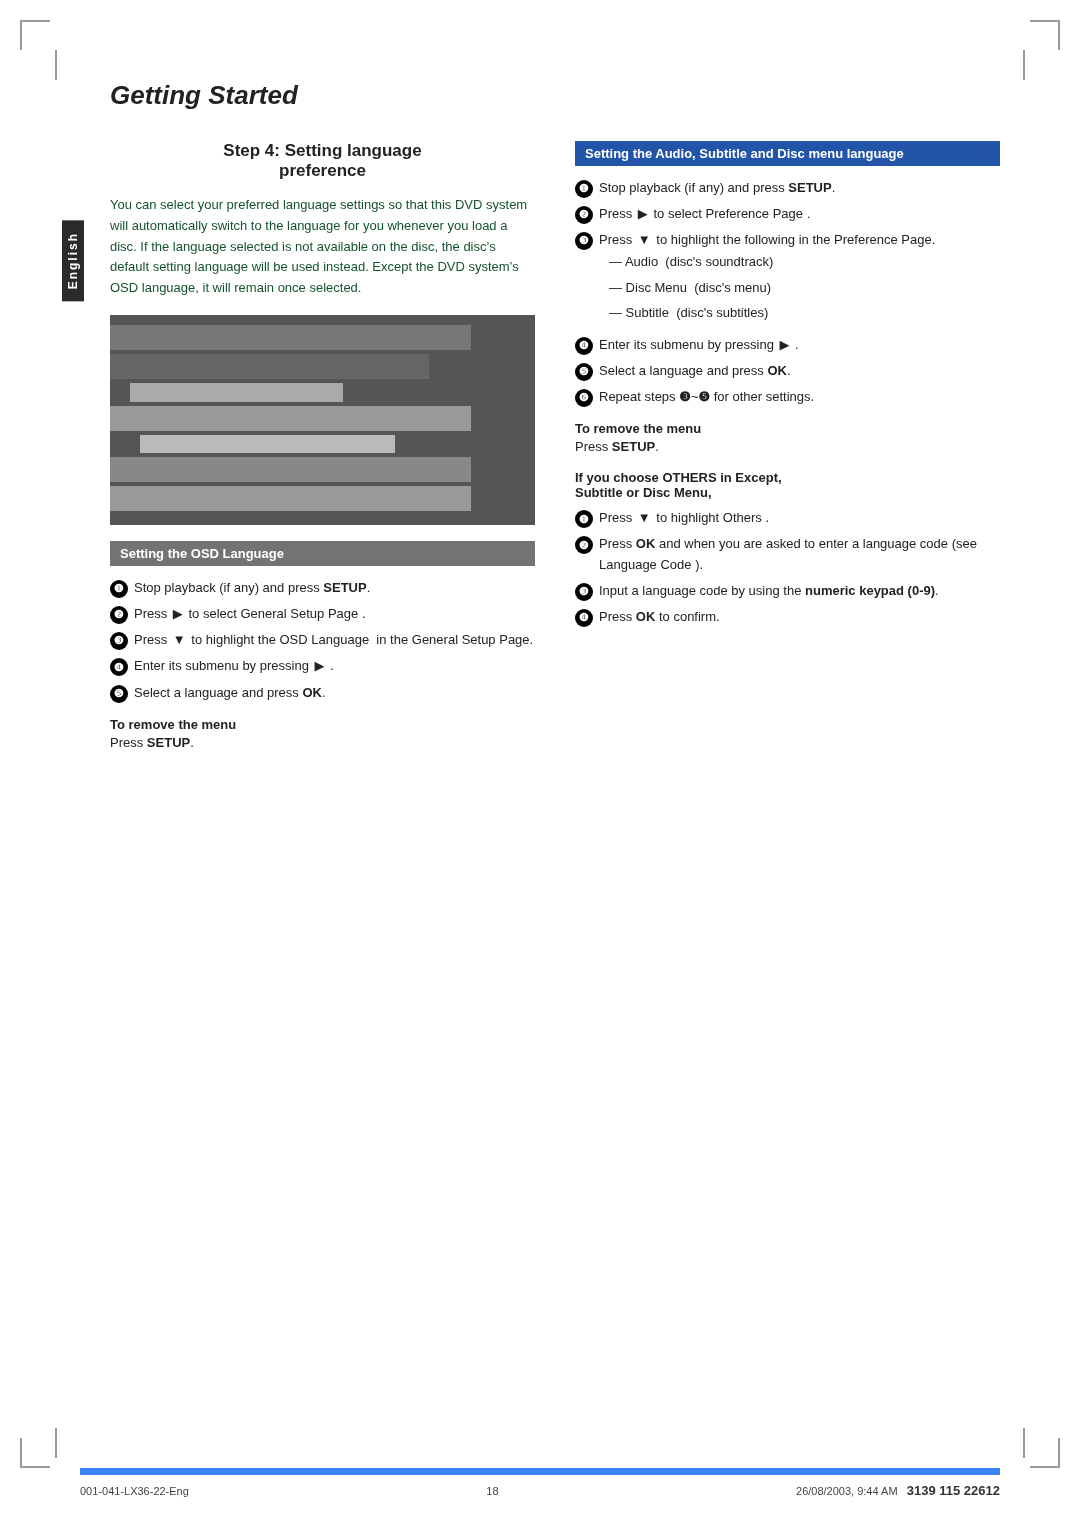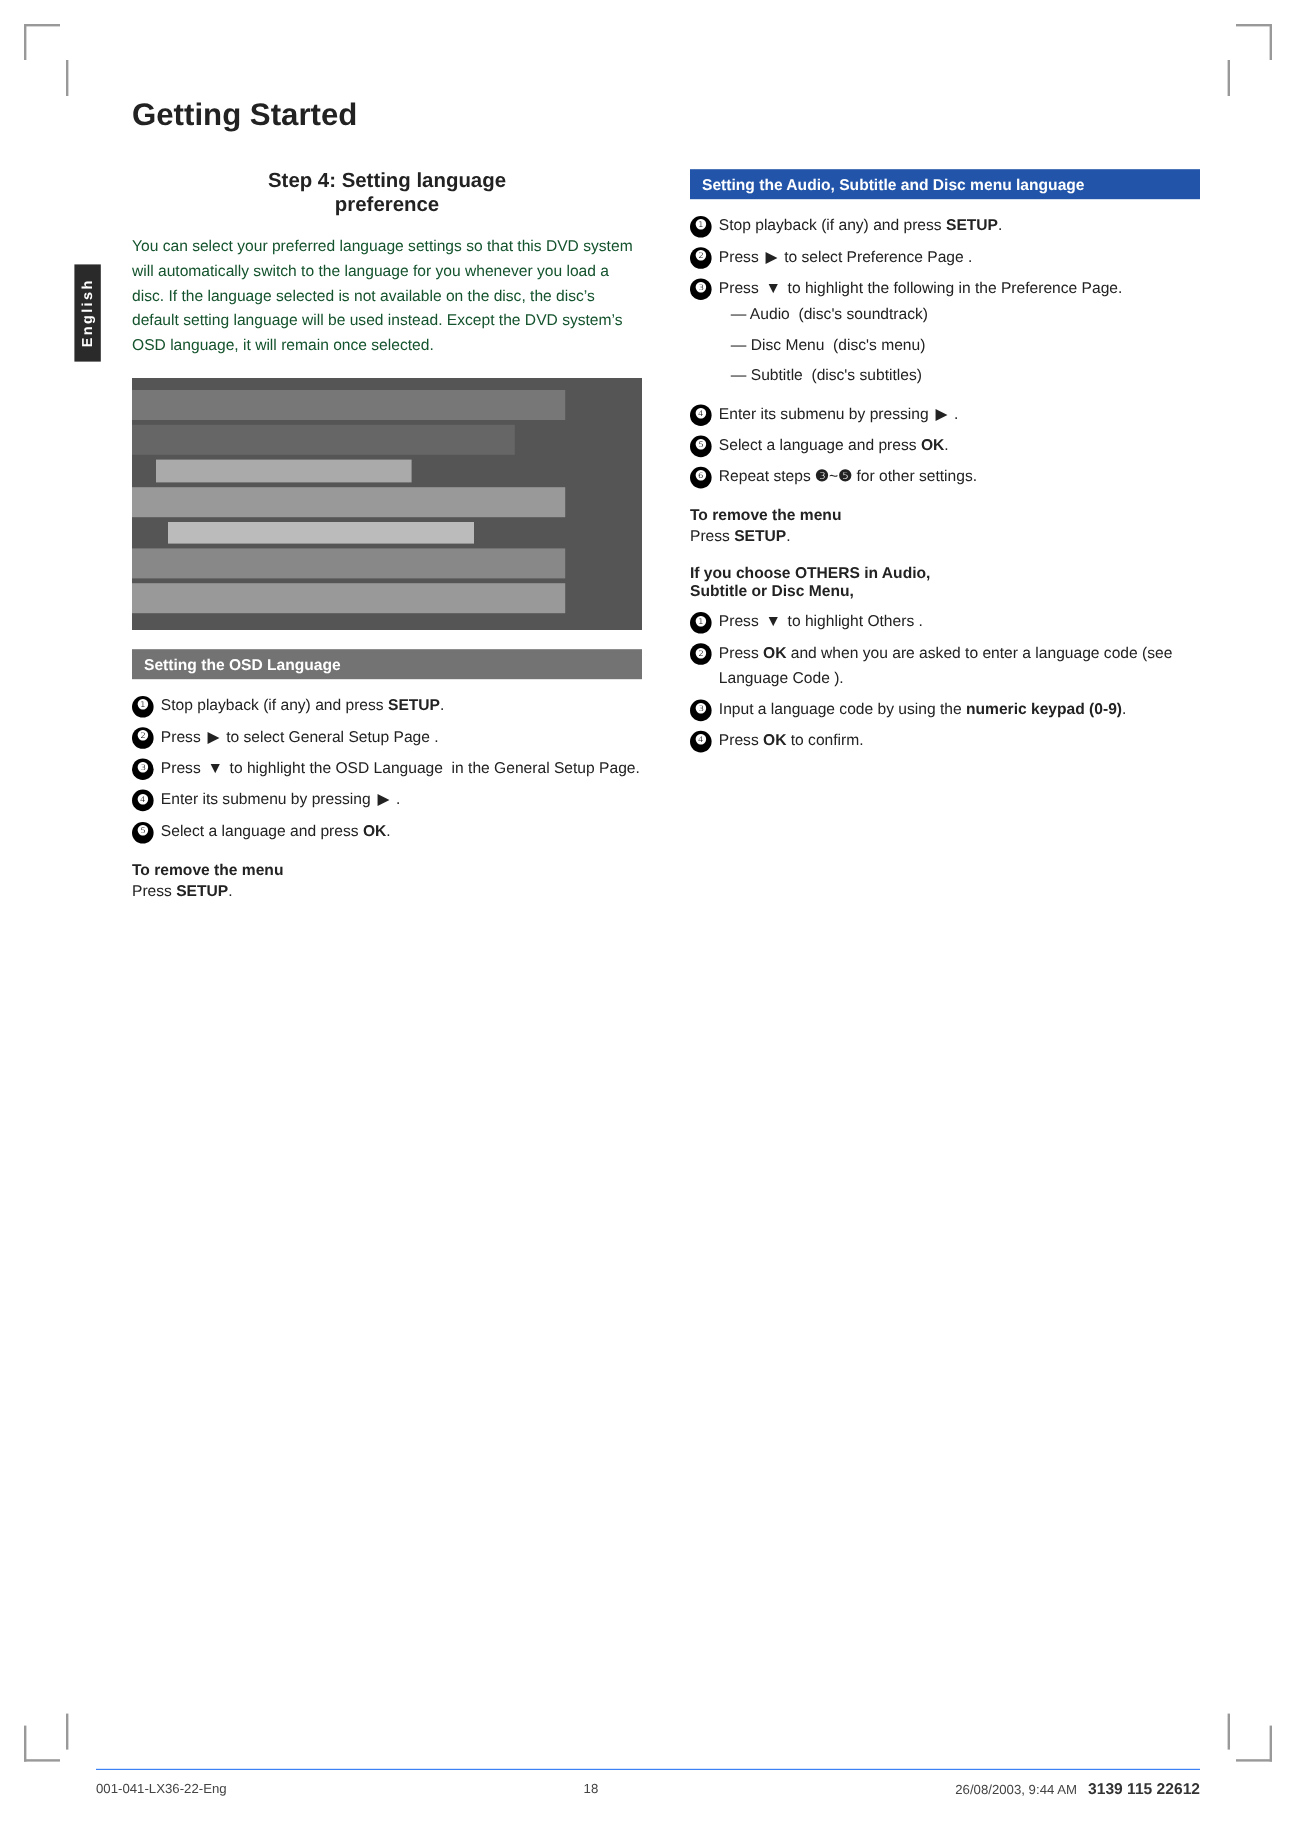--- a/index.html
+++ b/index.html
@@ -89,20 +89,21 @@
     .content-area {
       margin-left: 30px;
       margin-top: 20px;
     }
 
     
     .page-title {
       font-size: 26px;
       font-weight: bold;
       margin-bottom: 30px;
+      font-style: italic;
     }
 
     
     .two-col {
       display: flex;
       gap: 40px;
     }
 
     .col-left {
       flex: 1;
@@ -255,21 +256,21 @@
     .page-footer {
       position: absolute;
       bottom: 30px;
       left: 80px;
       right: 80px;
       display: flex;
       justify-content: space-between;
       align-items: center;
       font-size: 12px;
       color: #333;
-      border-top: 1px solid #3b82f6;
+      border-top: 7px solid #3b82f6;
       padding-top: 8px;
     }
 
     .footer-code {
       font-size: 11px;
       color: #444;
     }
 
     .footer-date {
       font-size: 11px;
@@ -403,21 +404,21 @@
             <span class="step-text">Repeat steps <span class="bold">❸</span>~<span class="bold">❺</span> for other settings.</span>
           </li>
         </ul>
 
         
         <div class="remove-menu-heading">To remove the menu</div>
         <div class="remove-menu-text">Press <span class="bold">SETUP</span>.</div>
 
         
         <div class="choose-heading">
-          <span>If you choose OTHERS in Audio,</span><br>
+          <span>If you choose OTHERS in Except,</span><br>
           <span>Subtitle or Disc Menu,</span>
         </div>
 
         
         <ul class="steps-list">
           <li>
             <span class="step-num">❶</span>
             <span class="step-text">Press <span class="arrow-symbol">▼</span> to highlight Others .</span>
           </li>
           <li>

